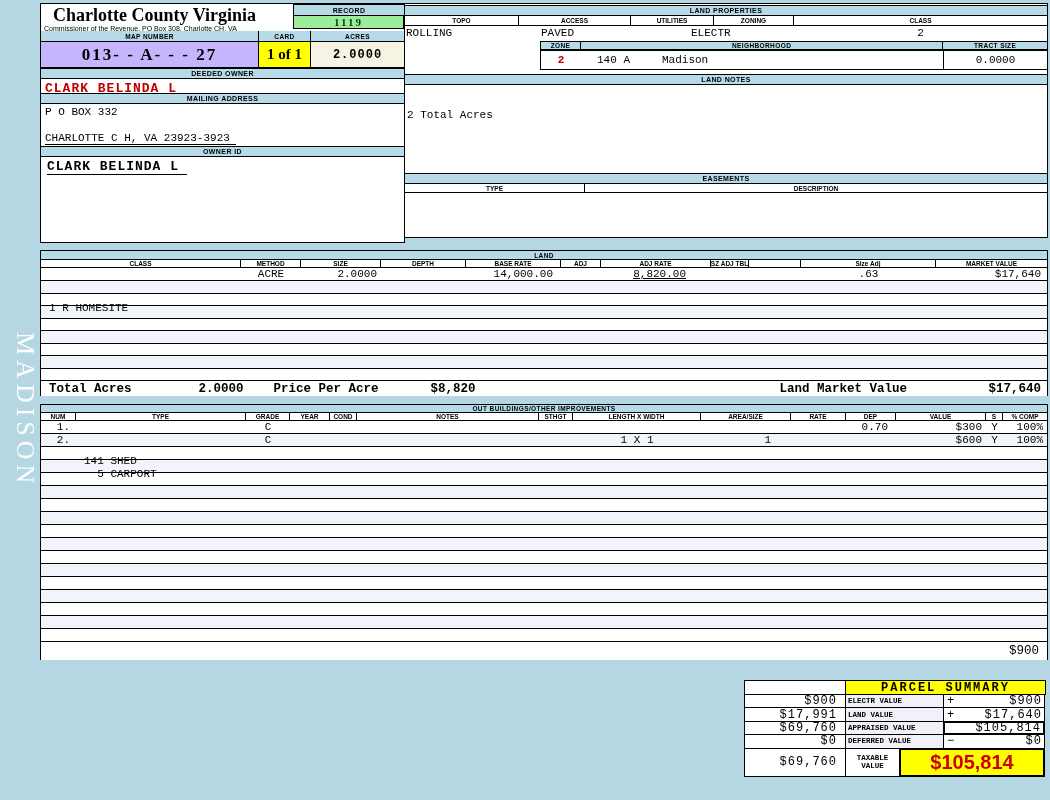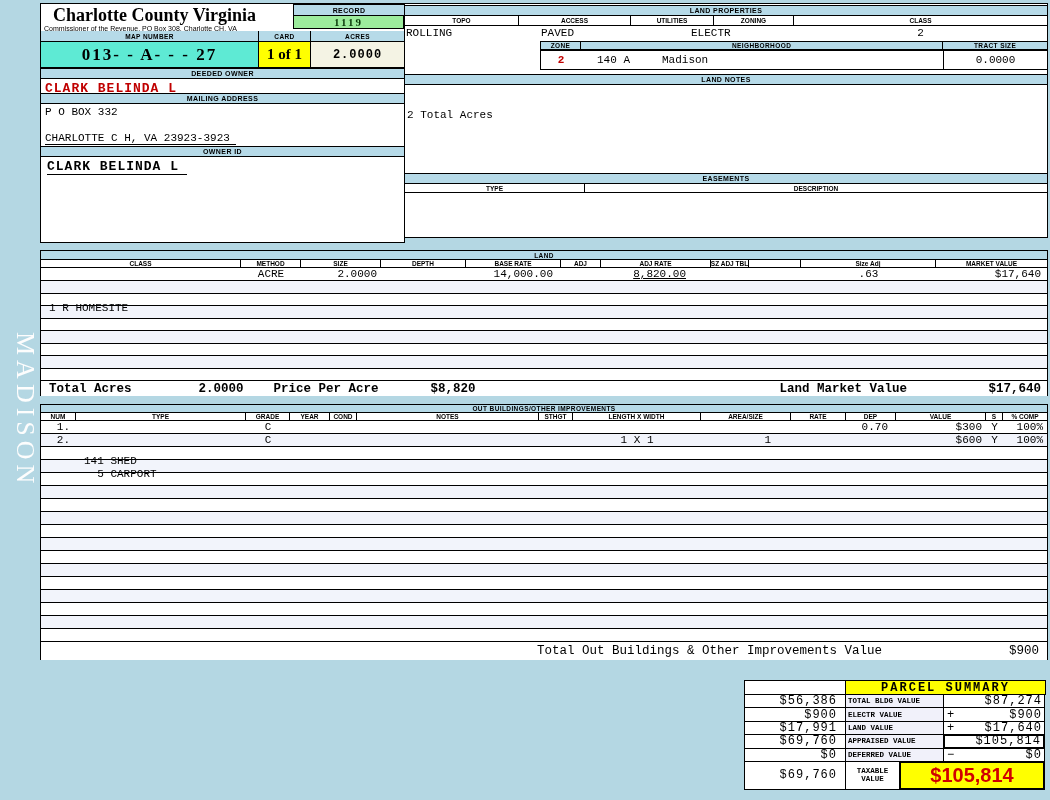--- a/index.html
+++ b/index.html
@@ -69,21 +69,21 @@
                   display:flex; align-items:center; justify-content:center;
                   font:bold 11px 'Liberation Serif', serif; letter-spacing:2px; color:#0a3a0a;">1119</div>
     </div>
 
     <div class="abs flexrow" style="left:0; top:27px; width:363px; height:11px;">
       <div class="bar hcell" style="width:218px; border-top:none;">MAP NUMBER</div>
       <div class="bar hcell" style="width:52px; border-top:none;">CARD</div>
       <div class="bar hcell" style="width:93px; border-top:none;">ACRES</div>
     </div>
     <div class="abs flexrow" style="left:0; top:38px; width:363px; height:26px;">
-      <div class="serif" style="width:218px; background:#5eead4; border-right:1px solid #000; border-bottom:1px solid #000;
+      <div class="serif" style="width:218px; background:#c4b5fd; border-right:1px solid #000; border-bottom:1px solid #000;
                   display:flex; align-items:center; justify-content:center; font-size:17px; letter-spacing:2px;">013- - A-  -  - 27</div>
       <div class="serif" style="width:52px; background:#ffff00; border-right:1px solid #000; border-bottom:1px solid #000;
                   display:flex; align-items:center; justify-content:center; font-size:15px;">1 of 1</div>
       <div class="mono" style="width:93px; background:#f4f3e4; border-bottom:1px solid #000;
                   display:flex; align-items:center; justify-content:center; font-size:12px; font-weight:bold; letter-spacing:1px;">2.0000</div>
     </div>
 
     <div class="bar abs" style="left:0; top:64px; width:363px; height:11px;">DEEDED OWNER</div>
     <div class="abs mono red" style="left:4px; top:77px; font-size:13px; font-weight:bold; letter-spacing:1px;">CLARK BELINDA L</div>
 
@@ -247,39 +247,30 @@
         <div class="trow stripe" style="height: 13px;"></div>
         <div class="trow" style="height: 13px;"></div>
         <div class="trow stripe" style="height: 13px;"></div>
         <div class="trow" style="height: 13px;"></div>
         <div class="trow stripe" style="height: 13px;"></div>
         <div class="trow" style="height: 13px;"></div>
         <div class="trow stripe" style="height: 13px;"></div>
         <div class="trow" style="height: 13px;"></div>
       </div>
     <div class="flexrow mono" style="height:18px; align-items:center; font-size:12.5px; justify-content:flex-end; background:#fff;">
-      <span>Total Out Buildings &amp; Other Improvements Value</span>
       <span style="width:165px; text-align:right; padding-right:8px;">$900</span>
     </div>
   </div>
 
   <div class="abs" style="left:745px; top:681px; width:303px;" id="parcel-summary">
     <div class="ps-row" style="height:15px;">
       <div class="ps-cell ps-left"></div>
       <div class="ps-cell ps-title">PARCEL SUMMARY</div>
     </div>
     <div id="ps-rows">
-        <div class="ps-row" style="height: 14.4px;">
-          <div class="ps-cell ps-left">$56,386</div>
-          <div class="ps-cell ps-label">TOTAL BLDG VALUE</div>
-          <div class="ps-cell ps-value">
-            <span></span>
-            <span>$87,274</span>
-          </div>
-        </div>
         <div class="ps-row" style="height: 14.4px;">
           <div class="ps-cell ps-left">$900</div>
           <div class="ps-cell ps-label">ELECTR VALUE</div>
           <div class="ps-cell ps-value">
             <span>+</span>
             <span>$900</span>
           </div>
         </div>
         <div class="ps-row" style="height: 14.4px;">
           <div class="ps-cell ps-left">$17,991</div>

